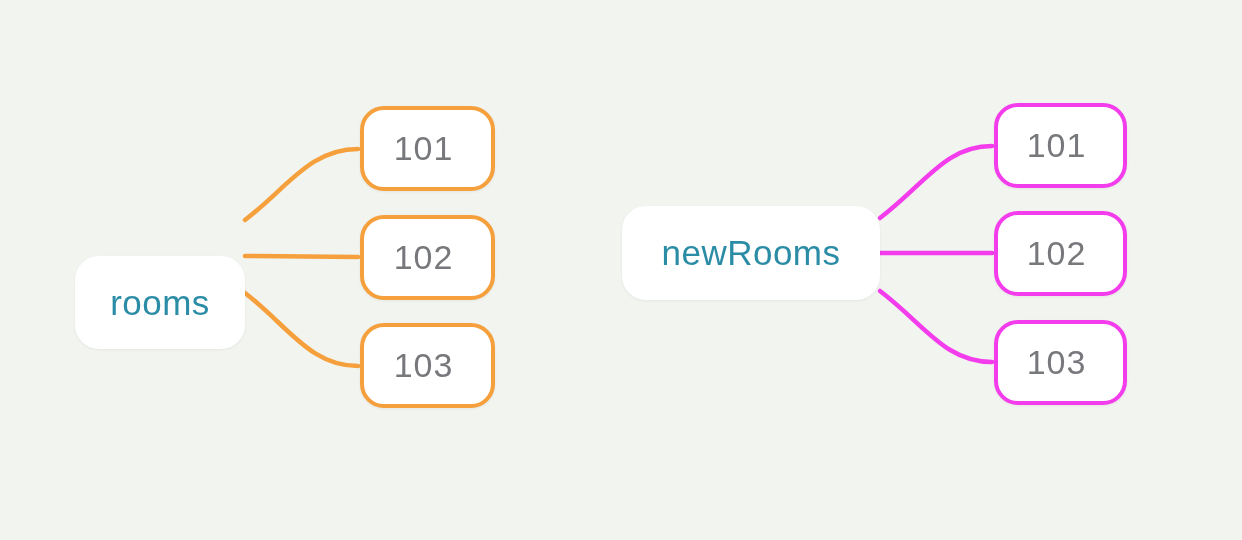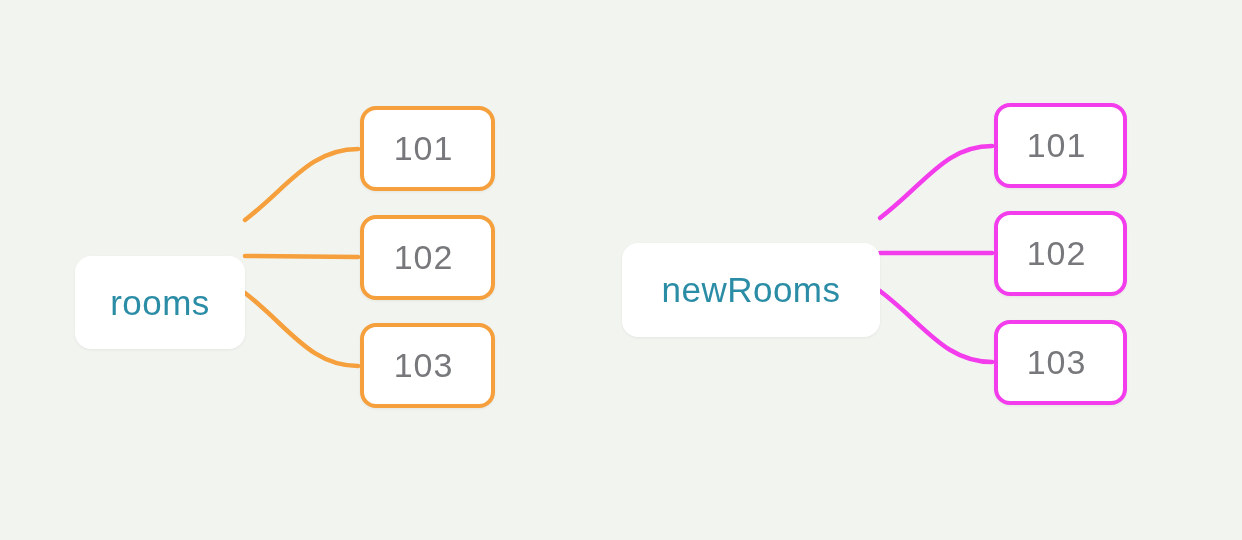--- a/index.html
+++ b/index.html
@@ -24,21 +24,21 @@
     height: 540px;
   }
   .connectors path {
     fill: none;
     stroke-width: 4.5;
     stroke-linecap: round;
   }
   .node {
     position: absolute;
     background: #FFFFFF;
-    border-radius: 16px;
+    border-radius: 24px;
     display: flex;
     align-items: center;
     justify-content: center;
     box-sizing: border-box;
     box-shadow: 0 1px 3px rgba(0,0,0,0.06);
   }
   .root-node {
     z-index: 2;
   }
   .root-label {
@@ -59,21 +59,21 @@
   .tree-orange .child-node { border-color: #F5A03C; }
   .tree-pink   .child-node { border-color: #F33CEC; }
 
   
   .node-rooms      { left: 75px;  top: 209px; width: 170px; height: 93px; margin-top: 47px; }
   .node-rooms-101  { left: 360px; top: 106px; width: 135px; height: 85px; }
   .node-rooms-102  { left: 360px; top: 215px; width: 135px; height: 85px; }
   .node-rooms-103  { left: 360px; top: 323px; width: 135px; height: 85px; }
 
   
-  .node-newrooms      { left: 622px; top: 206px; width: 258px; height: 94px; margin-top: 37px; }
+  .node-newrooms      { left: 622px; top: 206px; width: 258px; height: 94px; }
   .node-newrooms-101  { left: 994px; top: 103px; width: 133px; height: 85px; }
   .node-newrooms-102  { left: 994px; top: 211px; width: 133px; height: 85px; }
   .node-newrooms-103  { left: 994px; top: 320px; width: 133px; height: 85px; }
 </style>
 </head>
 <body>
 
 <div class="canvas">
 
   <svg class="connectors" viewBox="0 0 1242 540" xmlns="http://www.w3.org/2000/svg">

